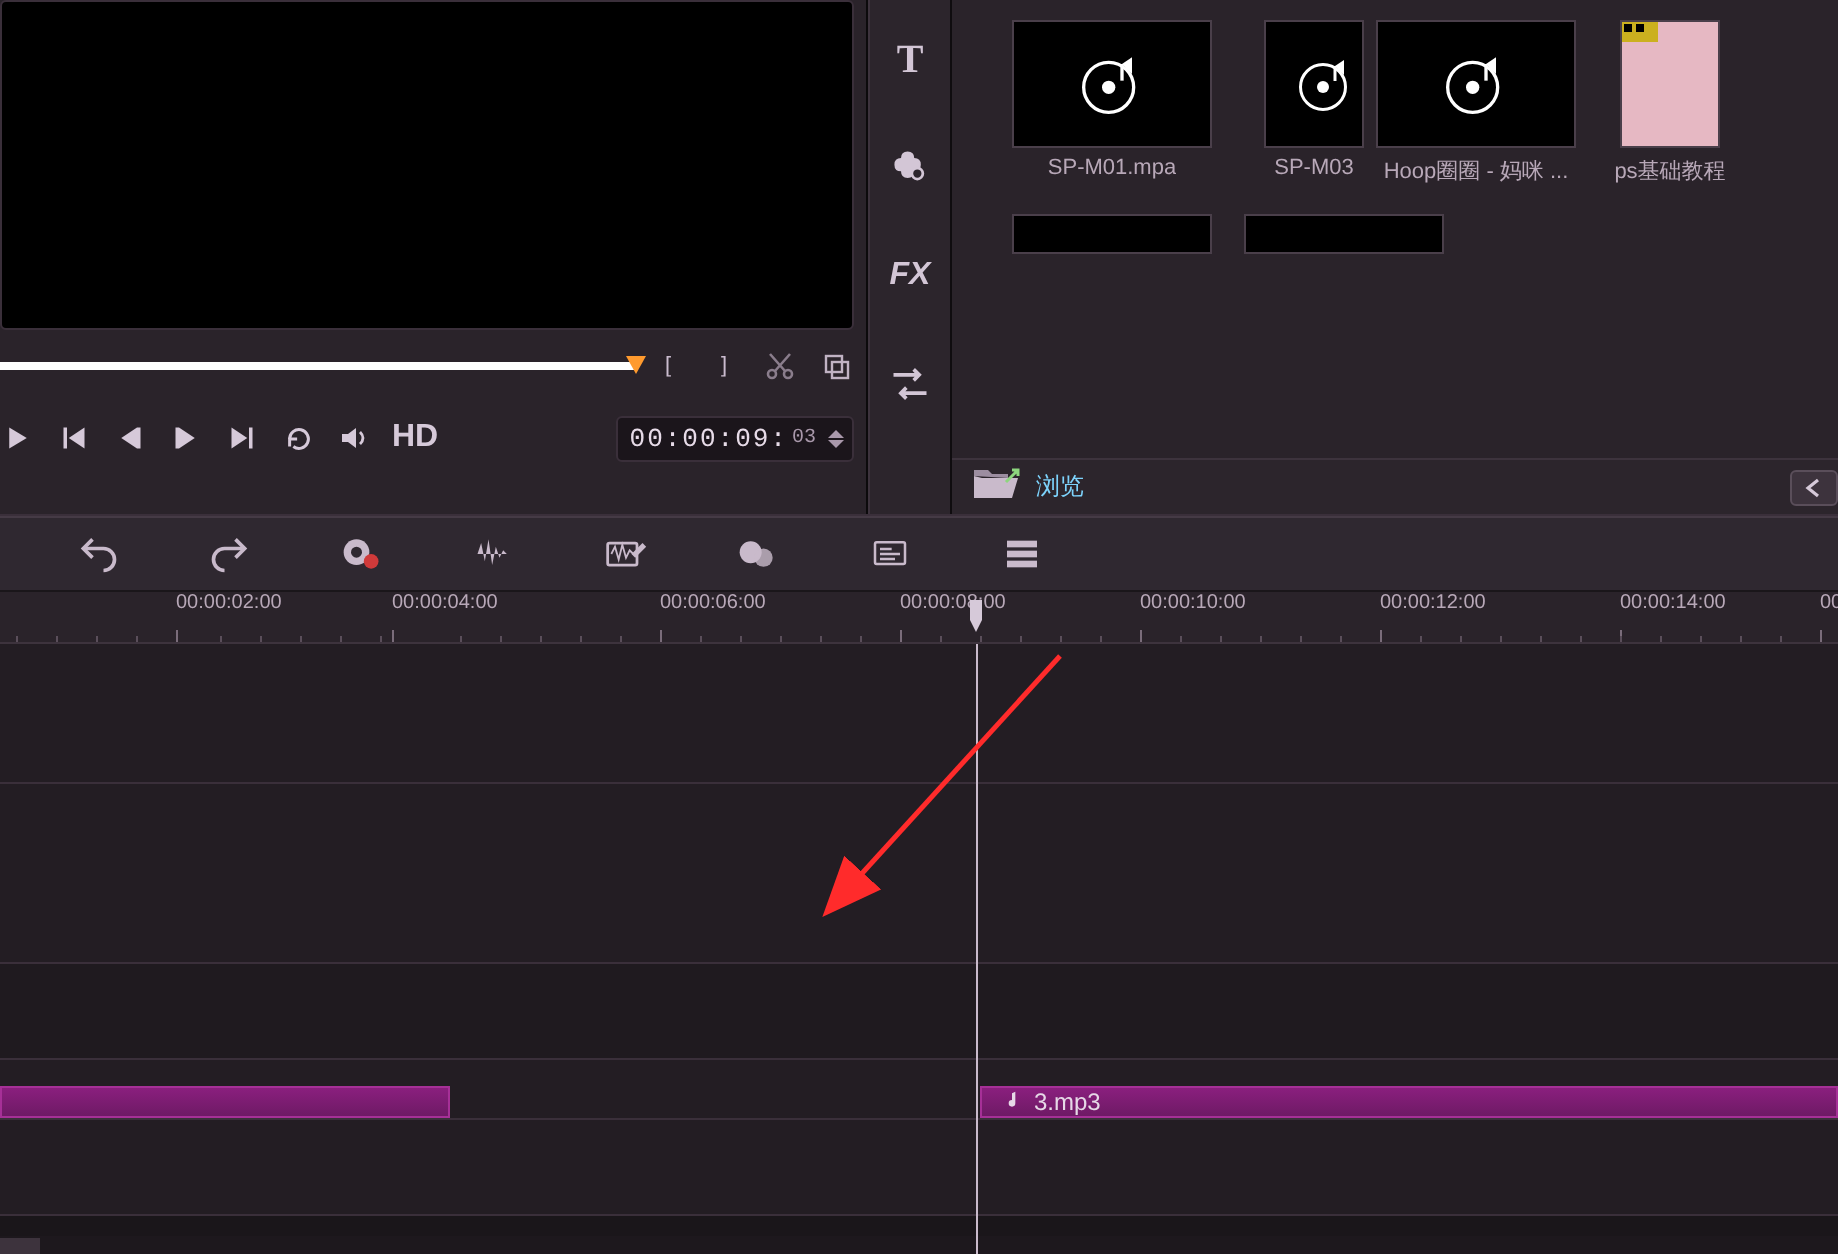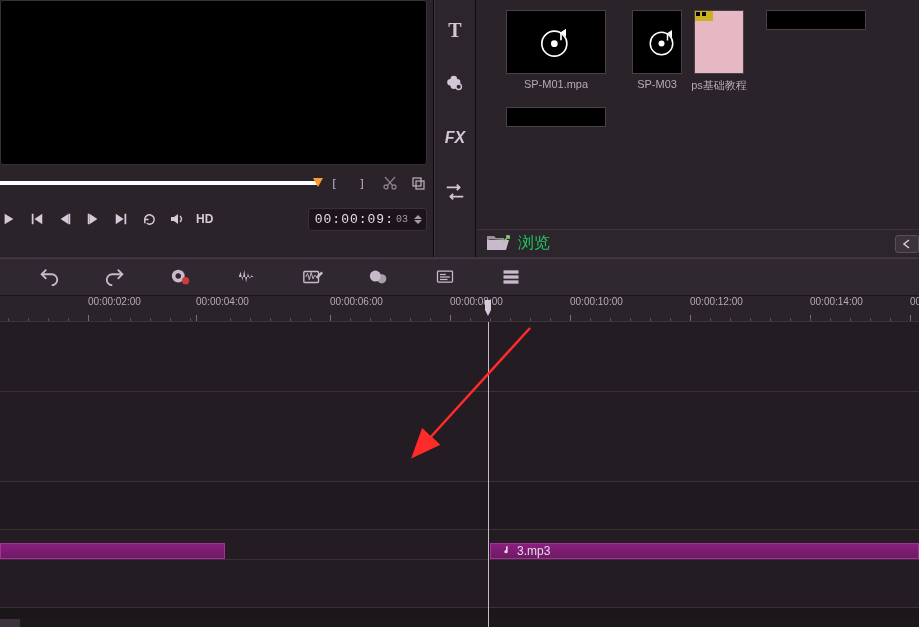--- a/index.html
+++ b/index.html
@@ -61,21 +61,21 @@
   .transport-row {
     height: 48px;
     display: flex;
     align-items: center;
     padding: 0 6px 0 0;
     gap: 12px;
     background: #2a232a;
   }
   .tbtns { display: flex; gap: 10px; align-items: center; }
   .tbtn { width: 18px; height: 18px; display:flex;align-items:center;justify-content:center; color:#cbbccf; cursor:pointer; }
-  .hd-label { font-size:12px; color:#d6c9d9; font-weight:bold; }
+  .hd-label { font-size:16px; color:#d6c9d9; font-weight:bold; }
   .timecode-box {
     margin-left:auto;
     display:flex; align-items:center; gap:2px;
     background:#1b151b;
     border:1px solid #3a2f3a;
     border-radius:3px;
     padding:3px 4px 3px 6px;
     font-family: "Courier New", monospace;
     font-size:13px;
     color:#e7dbe8;
@@ -147,21 +147,21 @@
   .media-name{font-size:11px;color:#b8a8b8;white-space:nowrap;overflow:hidden;text-align:left;max-width:100px;}
 
   .media-footer{
     height:28px;
     border-top:1px solid #3d333d;
     display:flex;align-items:center;
     padding:0 10px;
     gap:8px;
     background:#2c252c;
   }
-  .browse-lbl{font-size:16px;color:#22c55e;}
+  .browse-lbl{font-size:12px;color:#7dd3fc;}
   .scroll-left-btn{
     margin-left:auto; margin-right: -10px;
     width:24px;height:18px;
     background:#3d333d;
     border:1px solid #5a4e5a;
     border-radius:3px;
     display:flex;align-items:center;justify-content:center;
     cursor:pointer;
   }
 
@@ -373,20 +373,31 @@
           <svg viewBox="0 0 48 48" style="margin-left:12px">
               <circle cx="22" cy="26" r="15" fill="none" stroke="#fff" stroke-width="2"></circle>
               <circle cx="22" cy="26" r="4" fill="#fff"></circle>
               <path d="M30 12 L36 8 L36 18 Z" fill="#fff"></path>
               <path d="M30 12 L30 22" stroke="#fff" stroke-width="2"></path>
             </svg>
         </div>
         <span class="media-name">SP-M03</span>
       </div>
 
+      <div class="media-item">
+        <div class="thumb">
+          <svg viewBox="0 0 48 48">
+              <circle cx="22" cy="26" r="15" fill="none" stroke="#fff" stroke-width="2"></circle>
+              <circle cx="22" cy="26" r="4" fill="#fff"></circle>
+              <path d="M30 12 L36 8 L36 18 Z" fill="#fff"></path>
+              <path d="M30 12 L30 22" stroke="#fff" stroke-width="2"></path>
+            </svg>
+        </div>
+        <span class="media-name">Hoop圈圈 - 妈咪 ...</span>
+      </div>
 
 
       <div class="media-item" style="width:62px;">
         <div class="thumb pink" style="width:50px;">
           <div class="film-corner"></div>
         </div>
         <span class="media-name">ps基础教程</span>
       </div>
 
       <div class="media-item" style="width:100px;">

